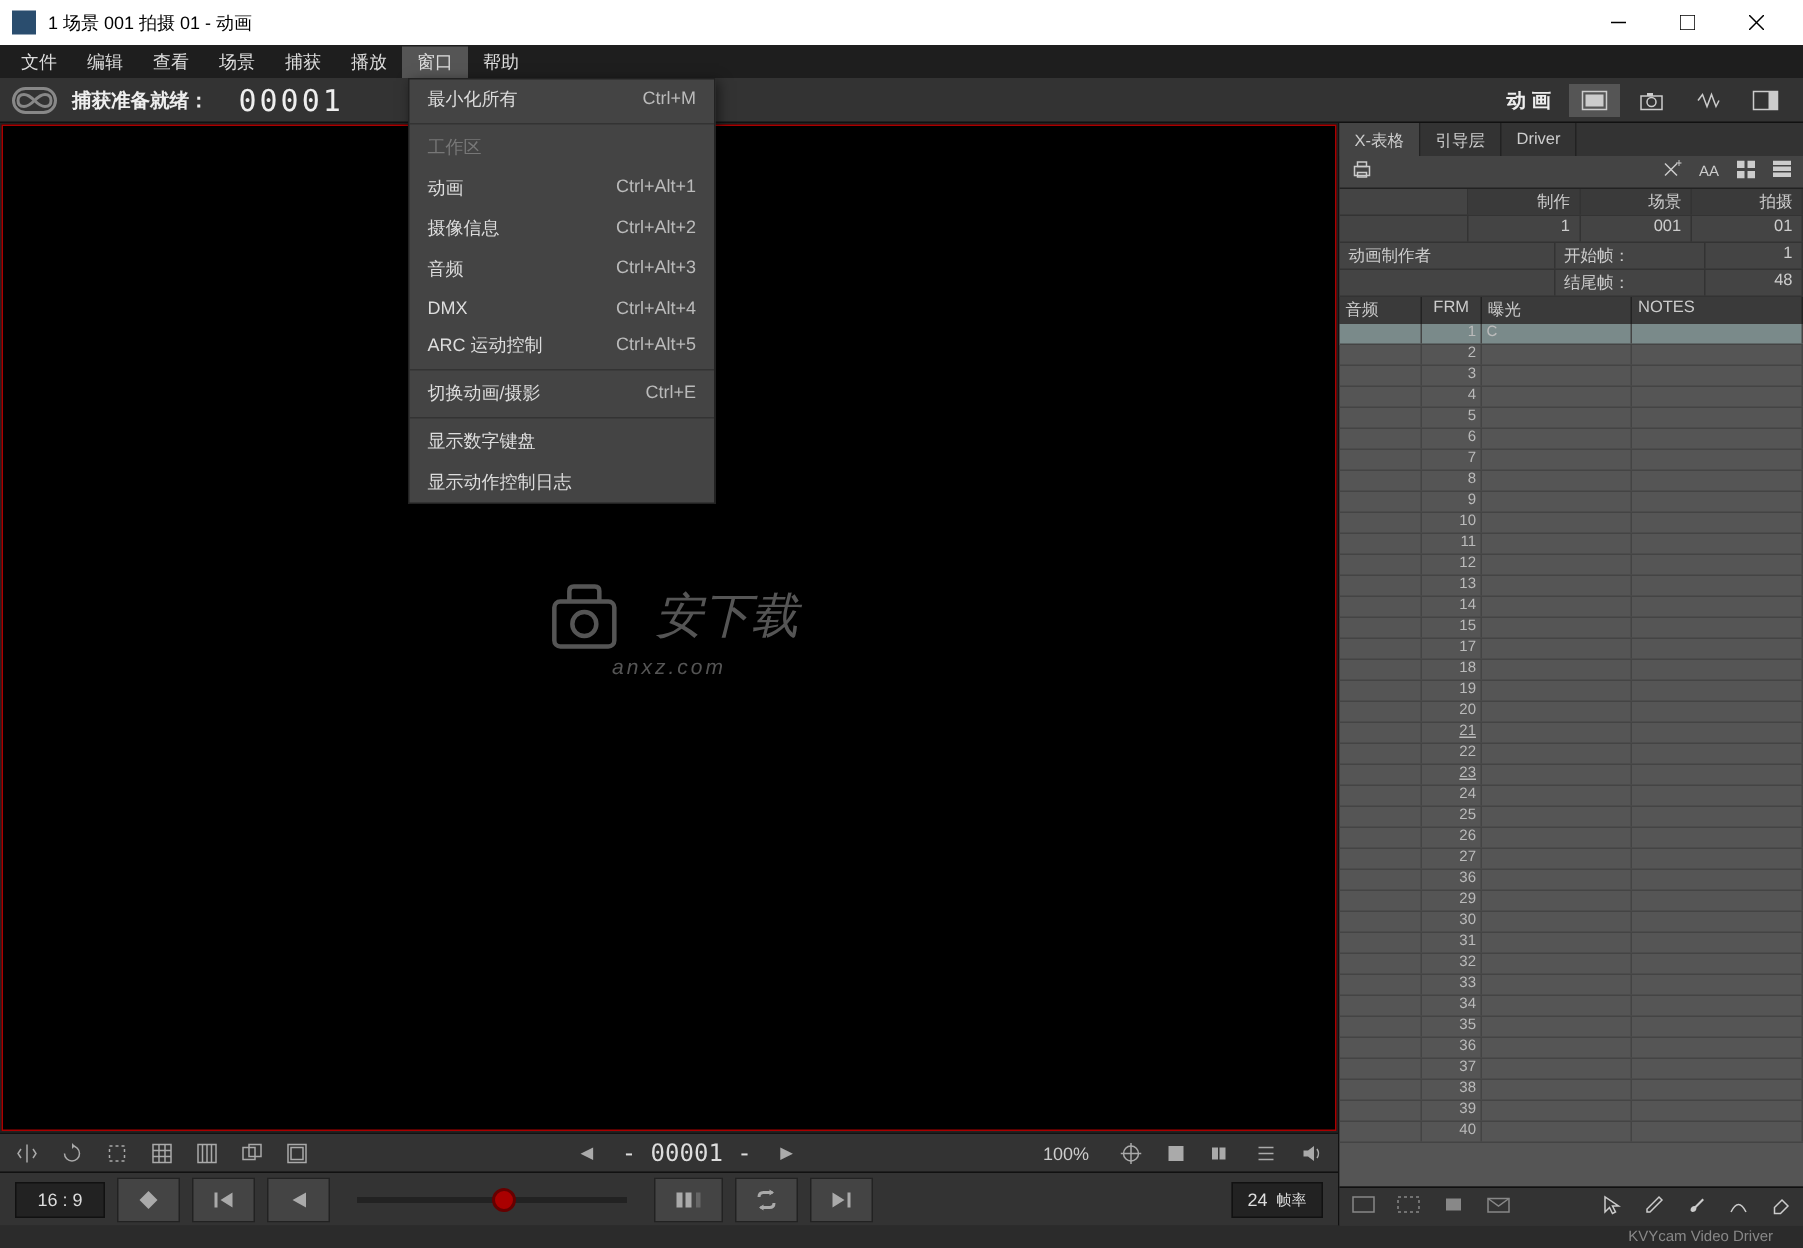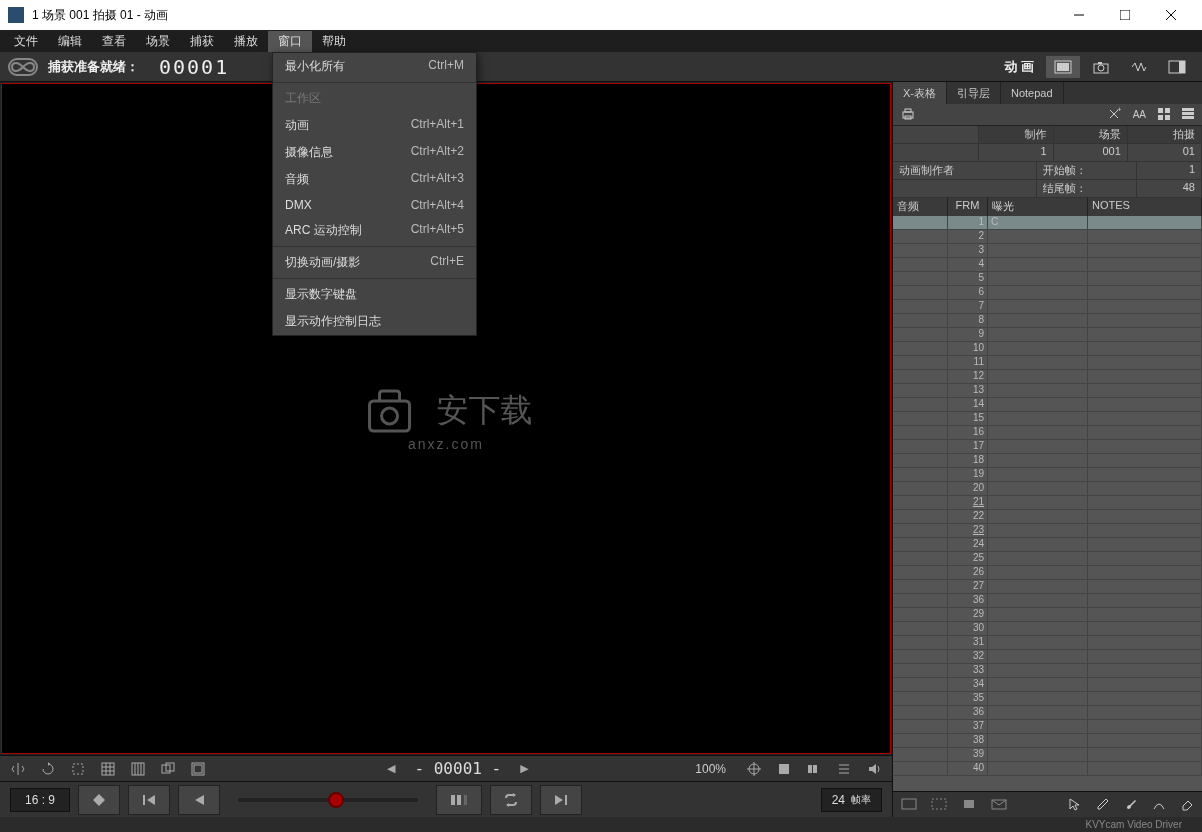--- a/index.html
+++ b/index.html
@@ -24,21 +24,21 @@
 .statusbar .counter { color: #eee; font-size: 20px; font-family: monospace; letter-spacing: 2px; }
 .statusbar .spacer { flex: 1; }
 .statusbar .rbtn { padding: 4px 8px; margin-left: 4px; cursor: pointer; color: #eee; display: flex; align-items: center; }
 .statusbar .rbtn svg { fill: #ccc; }
 .statusbar .rbtn.sel { background: #555; }
 
 
 .main { display: flex; height: calc(100% - 30px - 22px - 30px - 15px); }
 .viewport { flex: 1; display: flex; flex-direction: column; background: #222; }
 .canvas { flex: 1; background: #000; border: 1px solid #a00; margin: 1px; position: relative; }
-.watermark { position: absolute; top: 50%; left: 50%; transform: translate(-50%, -50%); color: #555; font-size: 32px; text-align: center; }
+.watermark { position: absolute; top: 50%; left: 50%; transform: translate(-50%, -50%); color: #555; font-size: 32px; text-align: center; font-style: italic; }
 .watermark .sub { font-size: 14px; letter-spacing: 2px; }
 
 
 .dropdown { position: absolute; top: 52px; left: 272px; width: 205px; background: #444; border: 1px solid #222; font-size: 12px; z-index: 100; box-shadow: 2px 2px 8px rgba(0,0,0,0.5); }
 .dropdown .ditem { display: flex; padding: 5px 12px; cursor: pointer; color: #ddd; }
 .dropdown .ditem.disabled { color: #777; cursor: default; }
 .dropdown .ditem .dlabel { flex: 1; }
 .dropdown .ditem .dshort { color: #bbb; }
 .dropdown .dsep { height: 1px; background: #333; margin: 2px 0; }
 
@@ -298,21 +298,21 @@
         <span>24</span>
         <span style="font-size:10px">帧率</span>
       </div>
     </div>
   </div>
 
   <div class="rightpanel">
     <div class="tabs" id="paneltabs">
         <div class="tab active">X-表格</div>
         <div class="tab">引导层</div>
-        <div class="tab">Notepad</div>
+        <div class="tab">Driver</div>
       </div>
     <div class="rtoolbar">
       <div class="rtbtn"><svg width="14" height="14">
             <rect x="2" y="5" width="10" height="6" fill="none" stroke="#ccc"></rect>
             <rect x="4" y="2" width="6" height="3" fill="none" stroke="#ccc"></rect>
             <rect x="4" y="9" width="6" height="3" fill="none" stroke="#ccc"></rect>
           </svg></div>
       <div class="rtspacer"></div>
       <div class="rtbtn"><svg width="14" height="14">
             <line x1="3" y1="3" x2="11" y2="11" stroke="#ccc"></line>
@@ -448,26 +448,20 @@
           <div class="sc" style="flex: 1 1 0%;"></div>
         </div>
         <div class="srow">
           <div class="sc" style="width: 55px;"></div>
           <div class="sc" style="width: 40px;">15</div>
           <div class="sc" style="width: 100px; text-align: left;"></div>
           <div class="sc" style="flex: 1 1 0%;"></div>
         </div>
         <div class="srow">
           <div class="sc" style="width: 55px;"></div>
-          <div class="sc" style="width: 40px;">16</div>
-          <div class="sc" style="width: 100px; text-align: left;"></div>
-          <div class="sc" style="flex: 1 1 0%;"></div>
-        </div>
-        <div class="srow">
-          <div class="sc" style="width: 55px;"></div>
           <div class="sc" style="width: 40px;">17</div>
           <div class="sc" style="width: 100px; text-align: left;"></div>
           <div class="sc" style="flex: 1 1 0%;"></div>
         </div>
         <div class="srow">
           <div class="sc" style="width: 55px;"></div>
           <div class="sc" style="width: 40px;">18</div>
           <div class="sc" style="width: 100px; text-align: left;"></div>
           <div class="sc" style="flex: 1 1 0%;"></div>
         </div>

